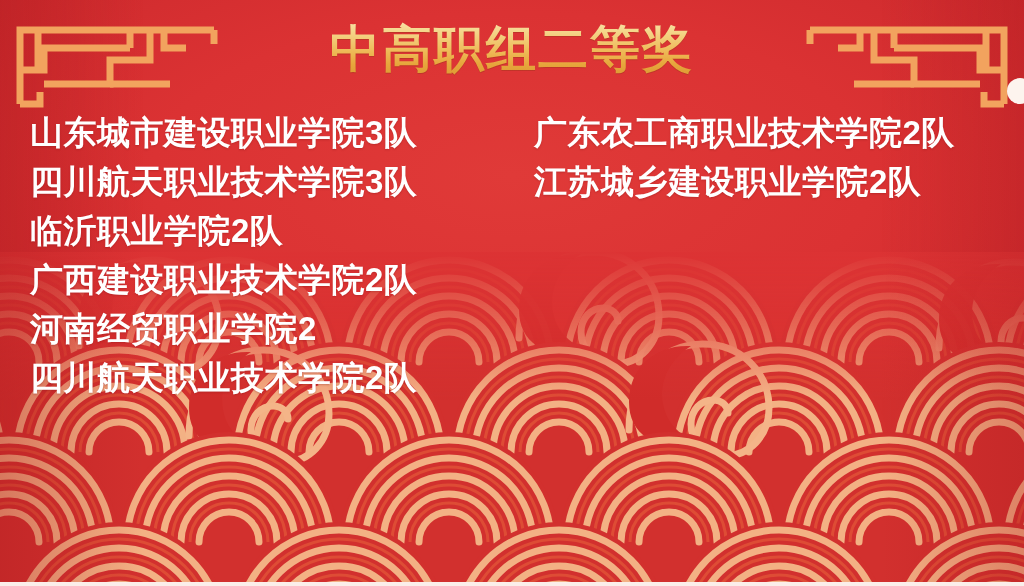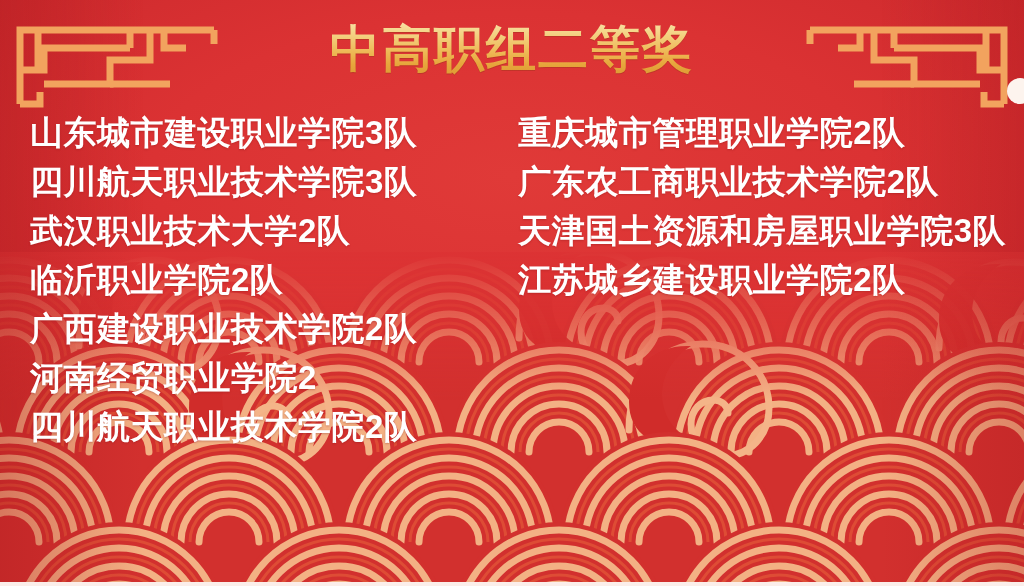--- a/index.html
+++ b/index.html
@@ -270,30 +270,27 @@
 
   <div class="edge-dot"></div>
 
   <div class="title">中高职组二等奖</div>
 
   <div class="list-wrap">
 
     <div class="col col-left">
       <div class="entry">山东城市建设职业学院3队</div>
       <div class="entry">四川航天职业技术学院3队</div>
-      <div class="entry">武汉职业技术大学2队</div>
       <div class="entry">临沂职业学院2队</div>
       <div class="entry">广西建设职业技术学院2队</div>
       <div class="entry">河南经贸职业学院2</div>
       <div class="entry">四川航天职业技术学院2队</div>
     </div>
 
     <div class="col col-right">
-      <div class="entry">重庆城市管理职业学院2队</div>
       <div class="entry">广东农工商职业技术学院2队</div>
-      <div class="entry">天津国土资源和房屋职业学院3队</div>
       <div class="entry">江苏城乡建设职业学院2队</div>
     </div>
 
   </div>
 
   <div class="bottom-strip"></div>
 </div>
 
 </body></html>

